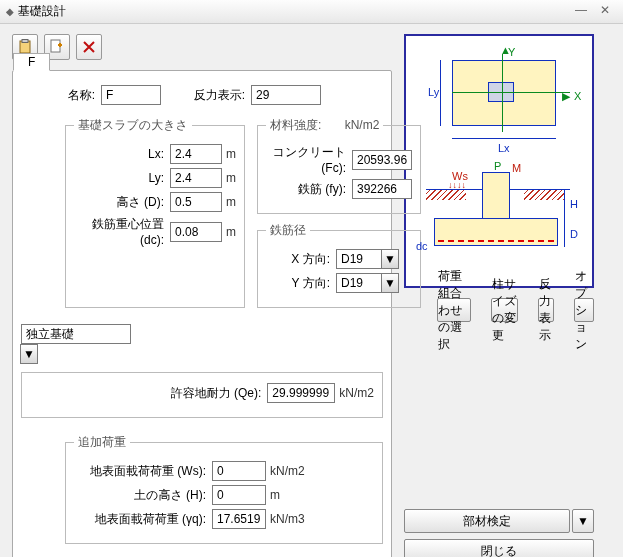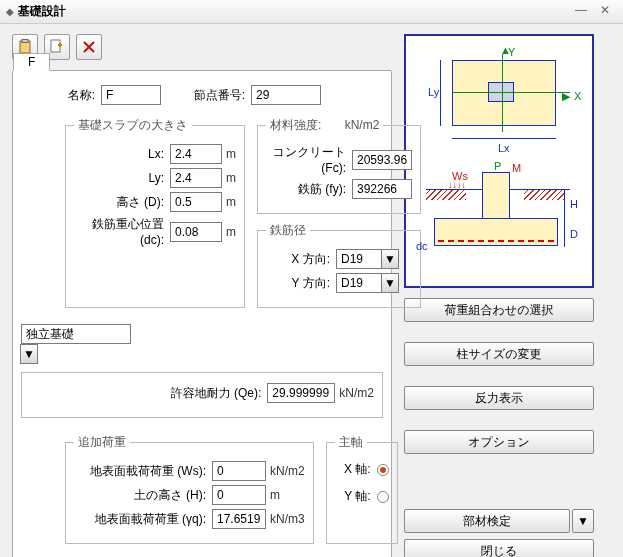--- a/index.html
+++ b/index.html
@@ -1,19 +1,19 @@
 <!DOCTYPE html>
 <html><head>
 <meta charset="utf-8">
 <style>
 * { box-sizing: border-box; font-family: "MS PGothic", sans-serif; font-size: 12px; }
 body { margin: 0; background: #f0f0f0; width: 623px; height: 557px; }
 .titlebar { background: linear-gradient(#fdfdfd,#e8e8e8); border-bottom: 1px solid #ccc; height: 24px; display: flex; align-items: center; padding: 0 6px; }
 .titlebar .diamond { font-size: 10px; color: #666; margin-right: 4px; }
-.titlebar .title { font-weight: bold; }
+.titlebar .title { font-weight: normal; }
 .titlebar .spacer { flex: 1; }
 .titlebar .winbtn { width: 24px; height: 18px; text-align: center; color: #666; }
 .content { display: flex; padding: 10px 12px 14px 12px; gap: 12px; }
 .leftcol { width: 380px; }
 .rightcol { width: 190px; display: flex; flex-direction: column; }
 .toolbar { display: flex; gap: 6px; margin-bottom: 6px; }
 .toolbtn { width: 26px; height: 26px; border: 1px solid #999; background: linear-gradient(#fff,#e6e6e6); display: flex; align-items: center; justify-content: center; border-radius: 2px; }
 .toolbtn svg { width: 16px; height: 16px; }
 .tabwrap { border: 1px solid #aaa; background: #fff; padding: 8px 8px 10px 8px; border-radius: 2px; position: relative; margin-top: 10px; }
 .tab { position: absolute; top: -18px; left: 0; border: 1px solid #aaa; border-bottom: 1px solid #fff; background: #fff; padding: 2px 14px; height: 18px; display: flex; align-items: center; }
@@ -23,21 +23,21 @@
 fieldset { border: 1px solid #bbb; margin: 8px 0; padding: 6px 8px 10px 8px; }
 fieldset legend { color: #555; padding: 0 4px; }
 .unit { color: #333; margin-left: 4px; }
 .flexcols { display: flex; gap: 12px; padding-left: 44px; }
 .sel { border: 1px solid #7a7a7a; height: 20px; background: #fff; display: inline-flex; align-items: center; padding: 0 4px; }
 .selbtn { border: 1px solid #7a7a7a; width: 18px; height: 20px; background: linear-gradient(#fff,#d8d8d8); display: inline-flex; align-items: center; justify-content: center; margin-left: -1px; }
 .bigsel { display: flex; justify-content: center; margin: 8px 0; flex-direction: column; }
 .bigsel .sel { width: 110px; }
 .diagram { border: 2px solid #2a2aa0; background: #fff; padding: 6px; height: 254px; }
 .btn { border: 1px solid #888; background: linear-gradient(#fff,#e2e2e2); height: 24px; display: flex; align-items: center; justify-content: center; border-radius: 2px; }
-.btnstack { display: flex; flex-direction: column; gap: 20px; margin-top: 10px; }
+.btnstack { display: flex; flex-direction: row; gap: 20px; margin-top: 10px; margin-left: 33px; }
 .radio { width: 12px; height: 12px; border: 1px solid #888; border-radius: 50%; display: inline-block; vertical-align: middle; }
 .radio.on::after { content: ""; display: block; width: 6px; height: 6px; background: #c05010; border-radius: 50%; margin: 2px; }
 .diag-top { position: relative; height: 120px; }
 .foot-plan { position: absolute; left: 40px; top: 18px; width: 104px; height: 66px; background: #fff4c0; border: 1.5px solid #1030c0; }
 .col-rect { position: absolute; left: 76px; top: 40px; width: 26px; height: 20px; background: #cfd4e6; border: 1.5px solid #1030c0; }
 .diag-bot { position: relative; height: 110px; }
 .col-sec { position: absolute; left: 70px; top: 10px; width: 28px; height: 48px; background: #fff4c0; border: 1.5px solid #1030c0; border-bottom: none; }
 .foot-sec { position: absolute; left: 22px; top: 56px; width: 124px; height: 28px; background: #fff4c0; border: 1.5px solid #1030c0; }
 .rebar-line { position: absolute; left: 26px; top: 78px; width: 116px; height: 0; border-top: 2px dashed #e00000; }
 .ground-hatch { position: absolute; top: 28px; width: 40px; height: 10px; background: repeating-linear-gradient(-45deg,#c03020 0,#c03020 1px,transparent 1px,transparent 4px); }
@@ -81,21 +81,21 @@
     </div>
 
     <div class="tabwrap">
       <div class="tab">
           <span>F</span>
         </div>
 
       <div class="row" style="margin-top:6px;">
         <div class="lbl-r" style="width:80px;">名称:</div>
         <input class="inp" style="width: 60px;" value="F">
-        <div class="lbl-r" style="width:90px;">節点番号:</div>
+        <div class="lbl-r" style="width:90px;">反力表示:</div>
         <input class="inp" style="width: 70px;" value="29">
       </div>
 
       <div class="flexcols">
         <fieldset style="flex:1;">
           <legend>基礎スラブの大きさ</legend>
           <div class="row">
               <div class="lbl-r" style="width:96px;">Lx:</div>
               <input class="inp" style="width: 52px;" value="2.4">
               <span class="unit">m</span>
@@ -168,31 +168,20 @@
             </div>
           <div class="row">
               <div class="lbl-r" style="width:138px;">土の高さ (H):</div>
               <input class="inp" style="width: 54px;" value="0">
               <span class="unit">m</span>
             </div>
           <div class="row">
               <div class="lbl-r" style="width:138px;">地表面載荷荷重 (γq):</div>
               <input class="inp" style="width: 54px;" value="17.65197">
               <span class="unit">kN/m3</span>
-            </div>
-        </fieldset>
-        <fieldset style="flex:1;">
-          <legend>主軸</legend>
-          <div class="row">
-              <div class="lbl-r" style="width:42px;">X 軸:</div>
-              <span class="radio on"></span>
-            </div>
-          <div class="row" style="margin-top:10px;">
-              <div class="lbl-r" style="width:42px;">Y 軸:</div>
-              <span class="radio"></span>
             </div>
         </fieldset>
       </div>
     </div>
   </div>
 
   <div class="rightcol">
     <div class="diagram">
       <div class="diag-top">
         <span class="arrow-y">▲</span>

